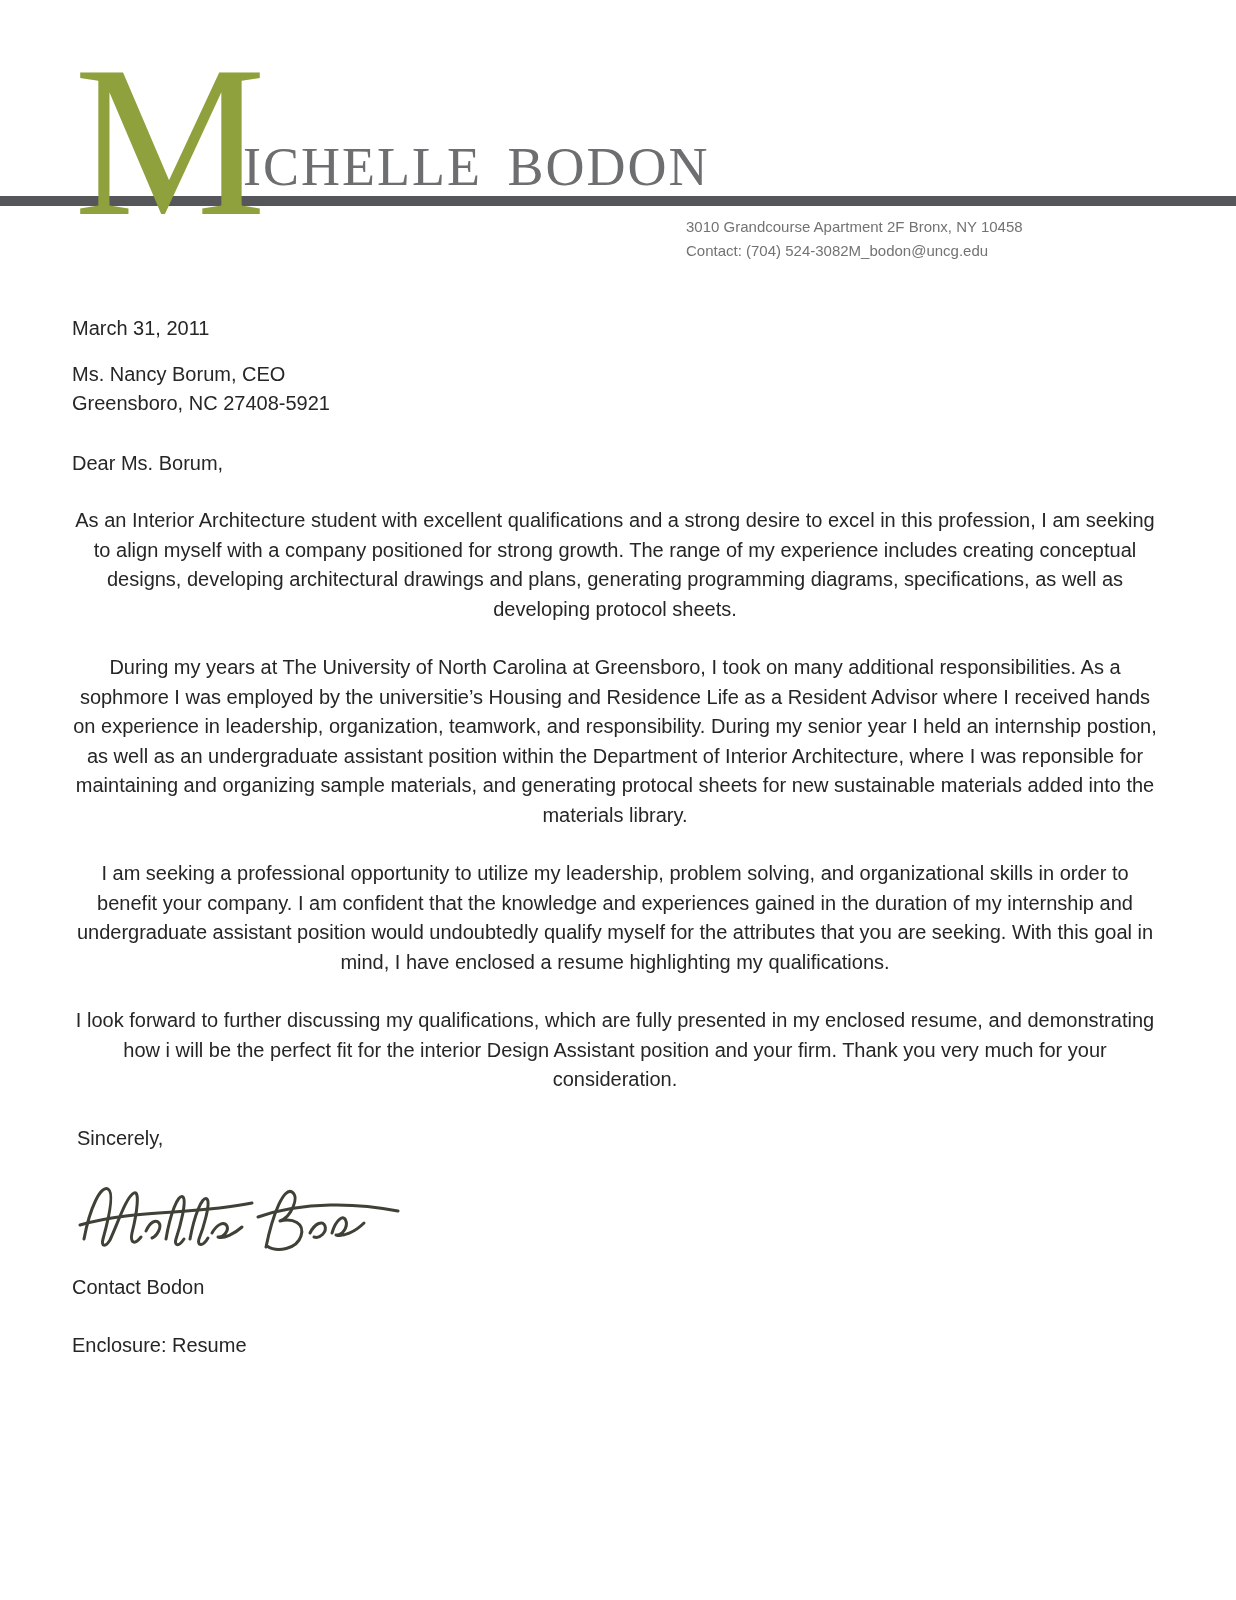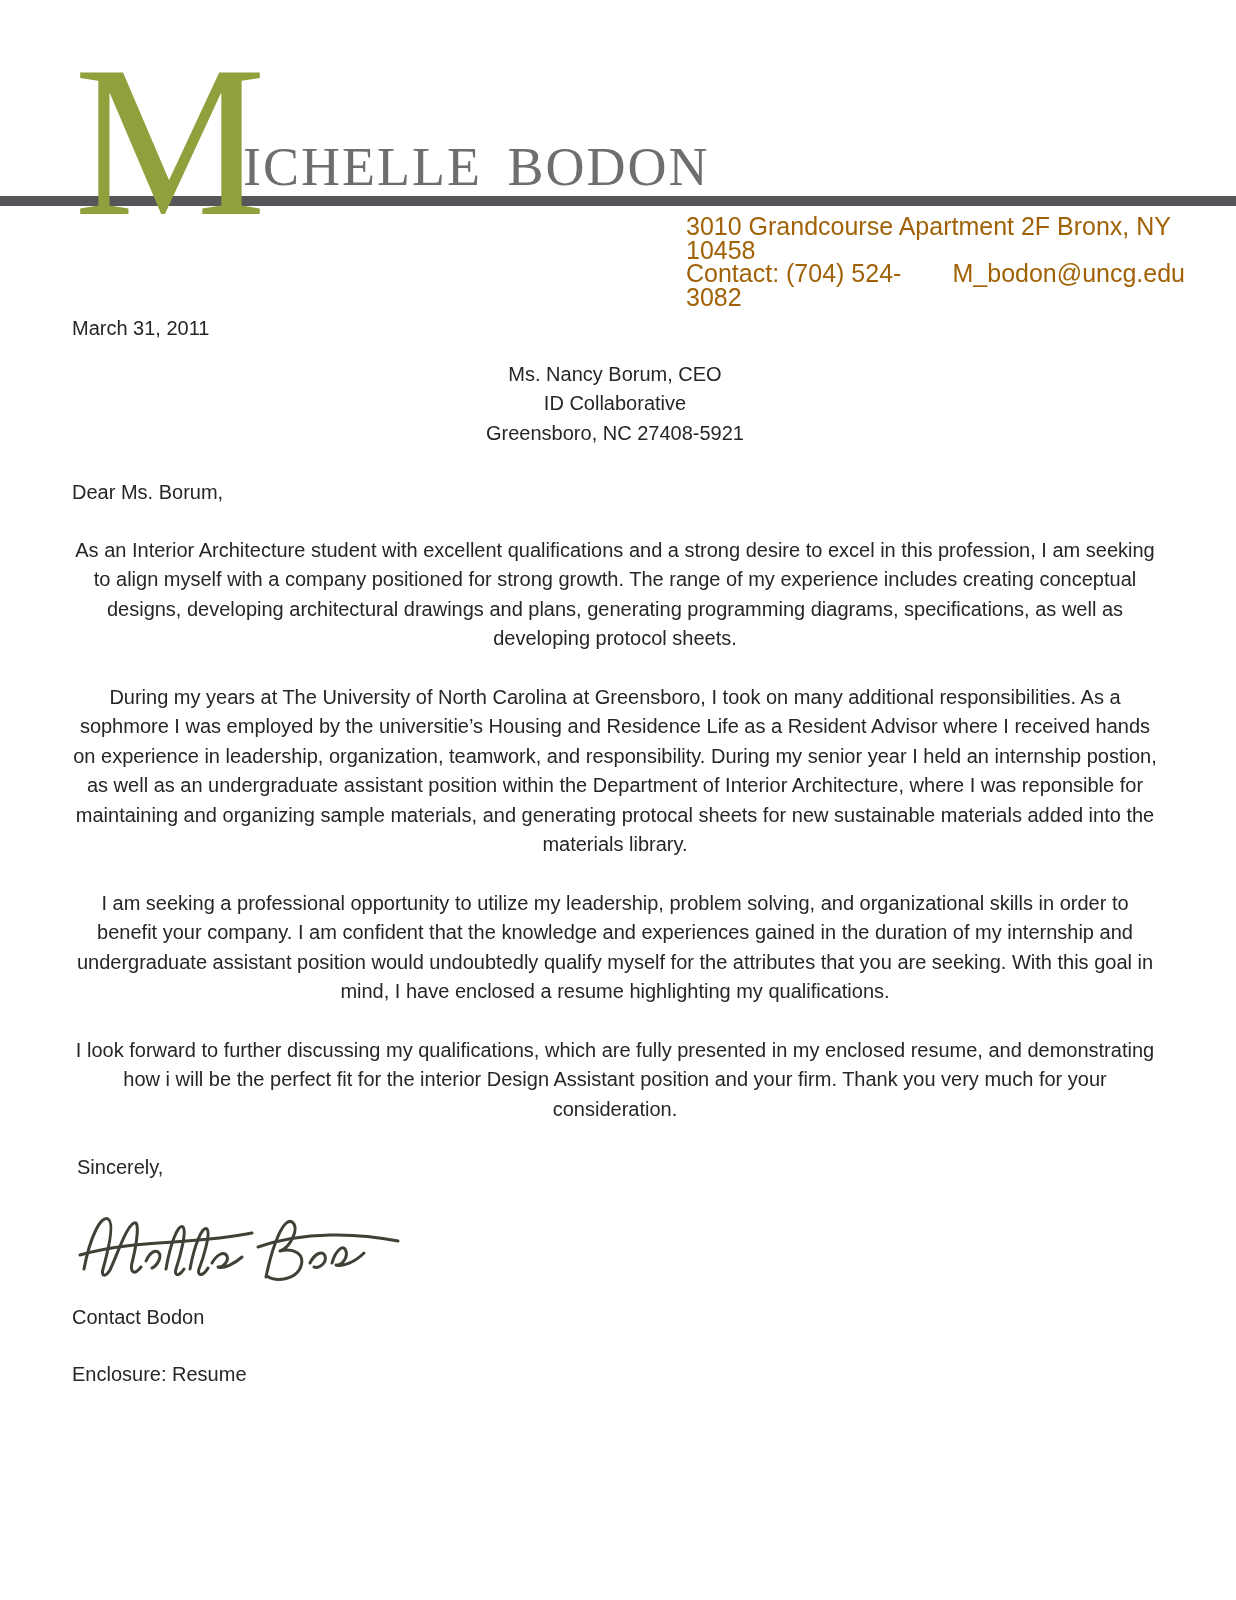--- a/index.html
+++ b/index.html
@@ -23,31 +23,31 @@
     color:#8fa13c; z-index:2;
   }
   .name-rest {
     position:absolute; left:243px; top:140px;
     font-family:Liberation Serif, serif;
     font-size:54px; line-height:1; letter-spacing:2px; word-spacing:10px;
     color:#6d6e70; white-space:nowrap;
   }
   .contact-block {
     position:absolute; left:686px; top:215px; width:499px;
-    font-size:25px; line-height:23.5px; color:#a16207;
+    font-size:15px; line-height:23.5px; color:#737373;
   }
   .contact-row { display:flex; }
 
   
   .body {
     padding:44px 78px 0 72px;
     font-size:20px; line-height:29.5px; color:#262626;
   }
   .date { margin-bottom:16px; }
-  .recipient { margin-bottom:30px;text-align:center; }
+  .recipient { margin-bottom:30px; }
   .salutation { margin-bottom:28px; }
   .body p { margin-bottom:29px; text-align:center; }
   .closing { margin-bottom:6px; padding-left:5px; }
   .signature-wrap { height:104px; margin-bottom:10px; padding-left:2px; }
   .signature-wrap svg { display:block; }
   .signer { margin-bottom:28px; }
 </style>
 </head>
 <body>
 
@@ -65,21 +65,20 @@
       </div>
     </div>
   </header>
 
   <main class="body">
 
     <div class="date">March 31, 2011</div>
 
     <div class="recipient">
       <div>Ms. Nancy Borum, CEO</div>
-      <div>ID Collaborative</div>
       <div>Greensboro, NC 27408-5921</div>
     </div>
 
     <div class="salutation">Dear Ms. Borum,</div>
 
     <p>As an Interior Architecture student with excellent qualifications and a strong desire to excel in this profession, I am seeking to align myself with a company positioned for strong growth. The range of my experience includes creating conceptual designs, developing architectural drawings and plans, generating programming diagrams, specifications, as well as developing protocol sheets.</p>
     <p>During my years at The University of North Carolina at Greensboro, I took on many additional responsibilities. As a sophmore I was employed by the universitie’s Housing and Residence Life  as a Resident Advisor where I received hands on experience in leadership, organization, teamwork, and responsibility. During my senior year I held an internship postion, as well as an undergraduate assistant position within the Department of Interior Architecture, where I was reponsible for maintaining and organizing sample materials, and generating protocal sheets for new sustainable materials added into the materials library.</p>
     <p>I am seeking a professional opportunity to utilize my leadership, problem solving, and organizational skills in order to benefit your company. I am confident that the knowledge and experiences gained in the duration of my internship and undergraduate assistant position would undoubtedly qualify myself for the attributes that you are seeking. With this goal in mind, I have enclosed a resume highlighting my qualifications.</p>
     <p>I look forward to further discussing my qualifications, which are fully presented in my enclosed resume, and demonstrating how i will be the perfect fit for the interior Design Assistant position and your firm. Thank you very much for your consideration.</p>
 

